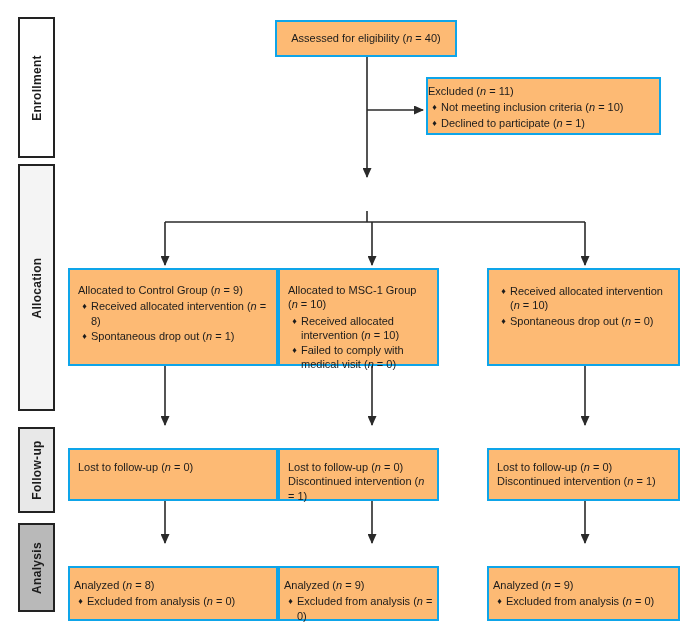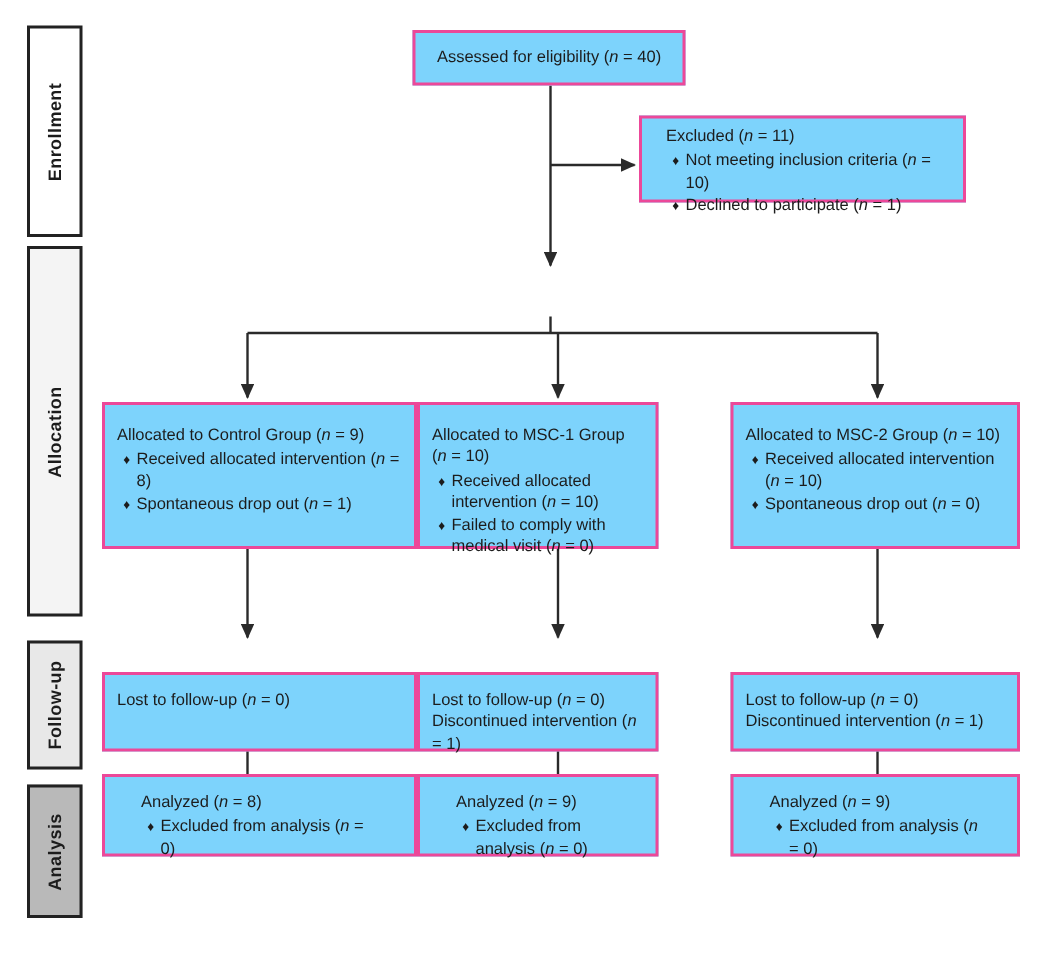--- a/index.html
+++ b/index.html
@@ -18,31 +18,31 @@
     transform: rotate(-90deg); white-space: nowrap;
     font-weight: bold; font-size: 12px; letter-spacing: 0.3px; color: #1c1c1c;
   }
   #stage-enrollment { top: 17px;  height: 141px; }
   #stage-allocation { top: 164px; height: 247px; }
   #stage-followup   { top: 427px; height: 86px; }
   #stage-analysis   { top: 523px; height: 89px; }
 
   
   .box {
-    position: absolute; box-sizing: border-box; background: #7dd3fc;
-    border: 2px solid #ec4899; font-size: 11px; line-height: 1.3;
+    position: absolute; box-sizing: border-box; background: #fdba74;
+    border: 2px solid #0ea5e9; font-size: 11px; line-height: 1.3;
   }
   .center { display: flex; align-items: center; justify-content: center; text-align: center; }
   #box-assessed   { left: 275px; top: 20px;  width: 182px; height: 37px; }
-  #box-excluded   { left: 426px; top: 77px;  width: 218px; height: 58px; padding: 5px 16px 4px; }
+  #box-excluded   { left: 426px; top: 77px;  width: 235px; height: 58px; padding: 5px 0 4px; }
   #box-randomized { left: 290px; top: 180px; width: 157px; height: 31px; }
 
   .alloc { top: 268px; height: 98px; padding: 13px 8px 6px; }
   .fup   { top: 448px; height: 53px; padding: 10px 8px 6px; }
-  .ana   { top: 516px; height: 55px; padding: 10px 24px 6px; }
+  .ana   { top: 566px; height: 55px; padding: 10px 4px 6px; }
   .col1 { left: 68px;  width: 210px; }
   .col2 { left: 278px; width: 161px; }
   .col3 { left: 487px; width: 193px; }
 
   .title { margin-bottom: 2px; }
   .bullet { display: flex; margin-top: 1px; }
   .glyph { flex: 0 0 13px; text-align: center; font-size: 9px; line-height: 14px; }
   .btext { flex: 1 1 auto; }
   i { font-style: italic; }
 
@@ -126,21 +126,20 @@
       <span class="glyph">♦</span>
       <span class="btext">Received allocated intervention (<i>n</i> = 10)</span>
     </div>
     <div class="bullet">
       <span class="glyph">♦</span>
       <span class="btext">Failed to comply with medical visit (<i>n</i> = 0)</span>
     </div>
   </div>
 
   <div class="box alloc col3">
-    <div class="title">Allocated to MSC-2 Group (<i>n</i> = 10)</div>
     <div class="bullet">
       <span class="glyph">♦</span>
       <span class="btext">Received allocated intervention (<i>n</i> = 10)</span>
     </div>
     <div class="bullet">
       <span class="glyph">♦</span>
       <span class="btext">Spontaneous drop out (<i>n</i> = 0)</span>
     </div>
   </div>
 

